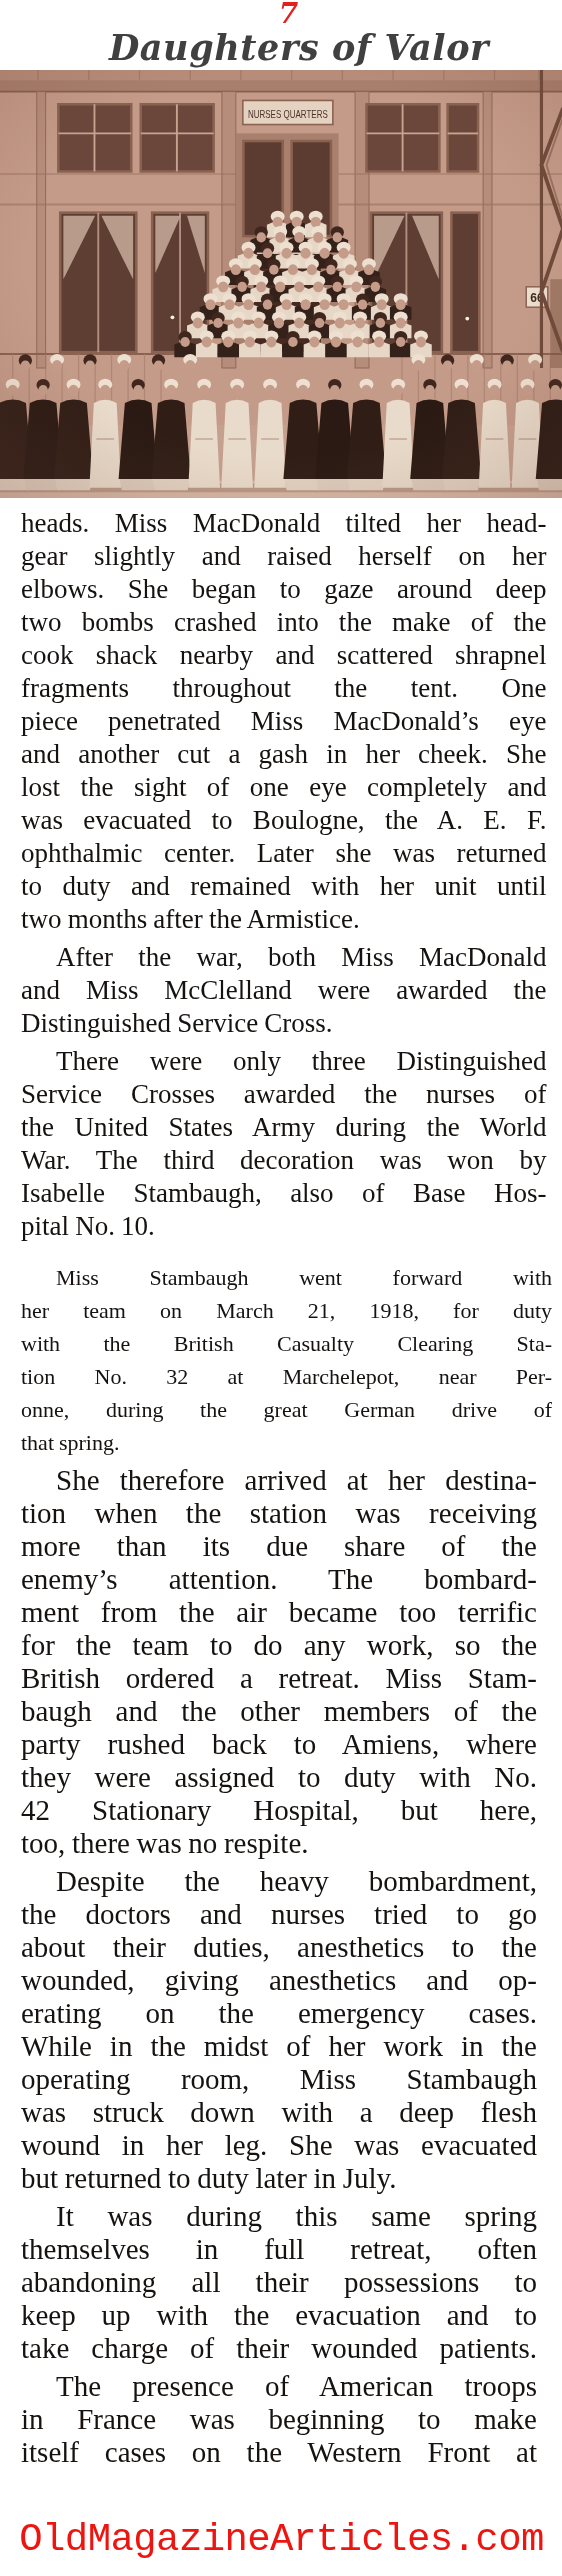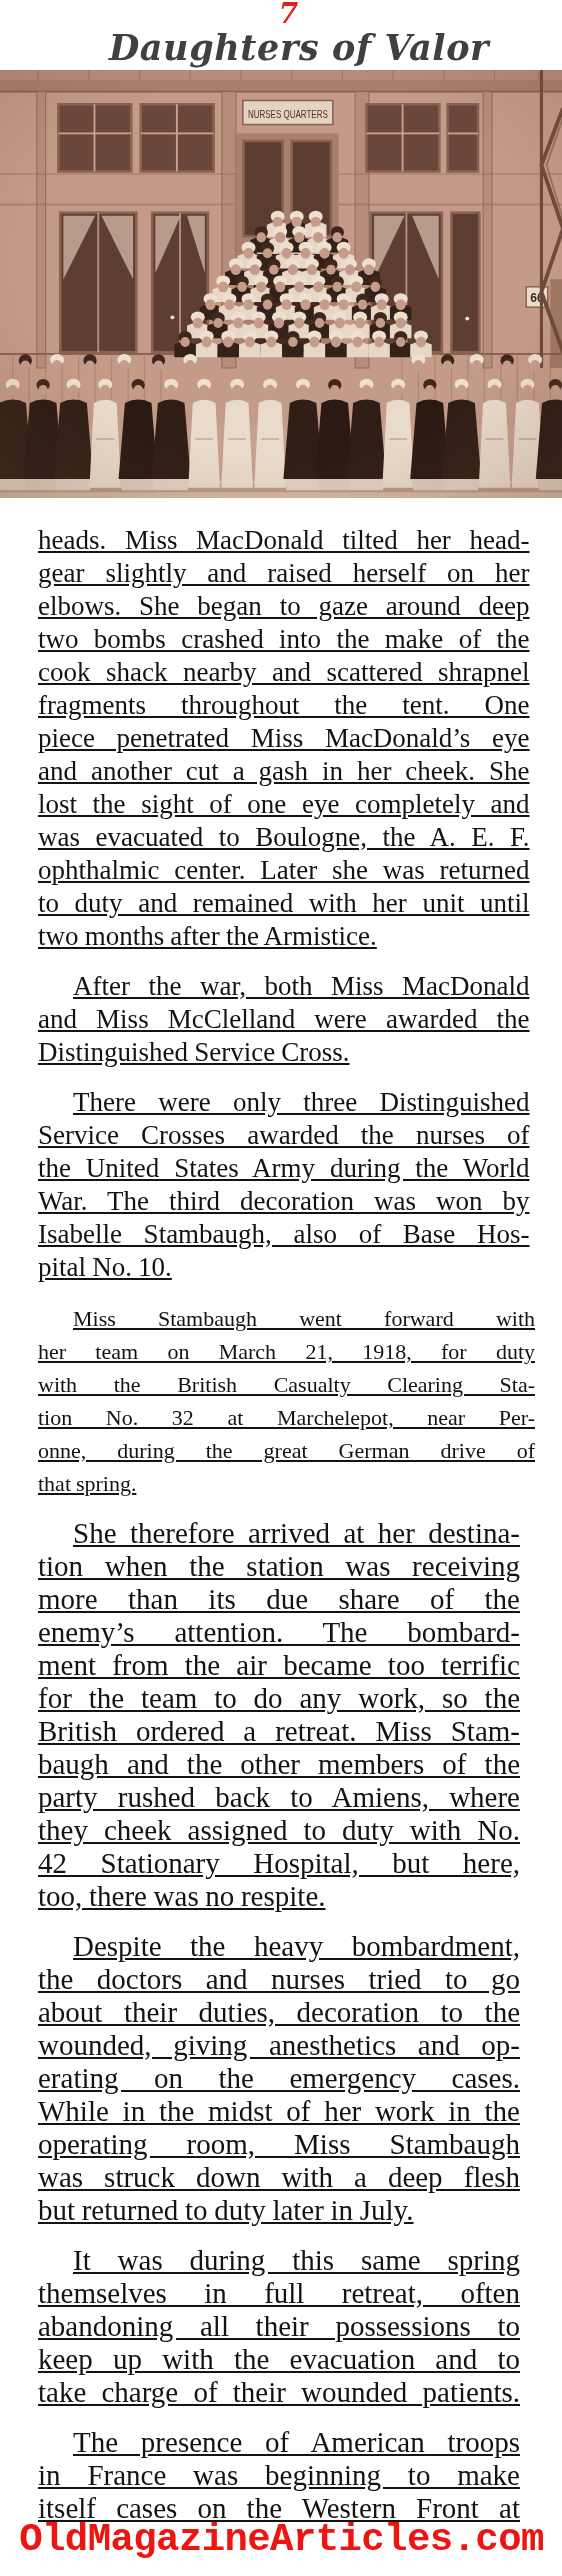--- a/index.html
+++ b/index.html
@@ -18,37 +18,37 @@
     font-style:italic;font-size:35px;line-height:39px;font-weight:bold;
     letter-spacing:0.6px;
   }
   
   .photo{position:absolute;top:70px;left:0;width:563px;height:428px;}
   
   .article{
     position:absolute;top:507px;left:0;width:563px;
     box-sizing:border-box;padding-left:21px;color:#151210;
   }
-  .para{margin:17px;text-decoration:underline;}
+  .para{margin:0;}
   .para + .para{margin-top:5px;}
   .para.brk{margin-top:18px;}
   .secA{padding-right:16.5px;font-size:27px;}
   .secB{padding-right:11px;font-size:22px;}
   .secC{padding-right:26px;font-size:29px;}
   .ln{
     line-height:33px;height:33px;overflow:hidden;
     text-align:justify;text-align-last:justify;text-justify:inter-word;
     word-spacing:-0.6px;
   }
   .ln.last{text-align-last:left;}
   .ln.ind{text-indent:35px;}
   
   .watermark{
     position:absolute;top:2518px;left:0;width:563px;text-align:center;
-    font-family:"Liberation Mono", monospace;font-weight:bold;
+    font-family:"Liberation Mono", monospace;font-weight:normal;
     font-size:39px;line-height:44px;color:#ee1410;letter-spacing:-0.6px;
   }
 </style>
 </head>
 <body>
 
 <div class="header">
   <div class="pgnum">7</div>
   <h1 class="title">Daughters of Valor</h1>
 </div>
@@ -336,34 +336,35 @@
   <div class="para secC">
     <div class="ln ind">She therefore arrived at her destina-</div>
     <div class="ln">tion when the station was receiving</div>
     <div class="ln">more than its due share of the</div>
     <div class="ln">enemy’s attention. The bombard-</div>
     <div class="ln">ment from the air became too terrific</div>
     <div class="ln">for the team to do any work, so the</div>
     <div class="ln">British ordered a retreat. Miss Stam-</div>
     <div class="ln">baugh and the other members of the</div>
     <div class="ln">party rushed back to Amiens, where</div>
-    <div class="ln">they cheek assigned to duty with No.</div>
+    <div class="ln">they were assigned to duty with No.</div>
     <div class="ln">42 Stationary Hospital, but here,</div>
     <div class="ln last">too, there was no respite.</div>
   </div>
 
   <div class="para secC">
     <div class="ln ind">Despite the heavy bombardment,</div>
     <div class="ln">the doctors and nurses tried to go</div>
-    <div class="ln">about their duties, decoration to the</div>
+    <div class="ln">about their duties, anesthetics to the</div>
     <div class="ln">wounded, giving anesthetics and op-</div>
     <div class="ln">erating on the emergency cases.</div>
     <div class="ln">While in the midst of her work in the</div>
     <div class="ln">operating room, Miss Stambaugh</div>
     <div class="ln">was struck down with a deep flesh</div>
+    <div class="ln">wound in her leg. She was evacuated</div>
     <div class="ln last">but returned to duty later in July.</div>
   </div>
 
   <div class="para secC">
     <div class="ln ind">It was during this same spring</div>
     <div class="ln">themselves in full retreat, often</div>
     <div class="ln">abandoning all their possessions to</div>
     <div class="ln">keep up with the evacuation and to</div>
     <div class="ln">take charge of their wounded patients.</div>
   </div>

